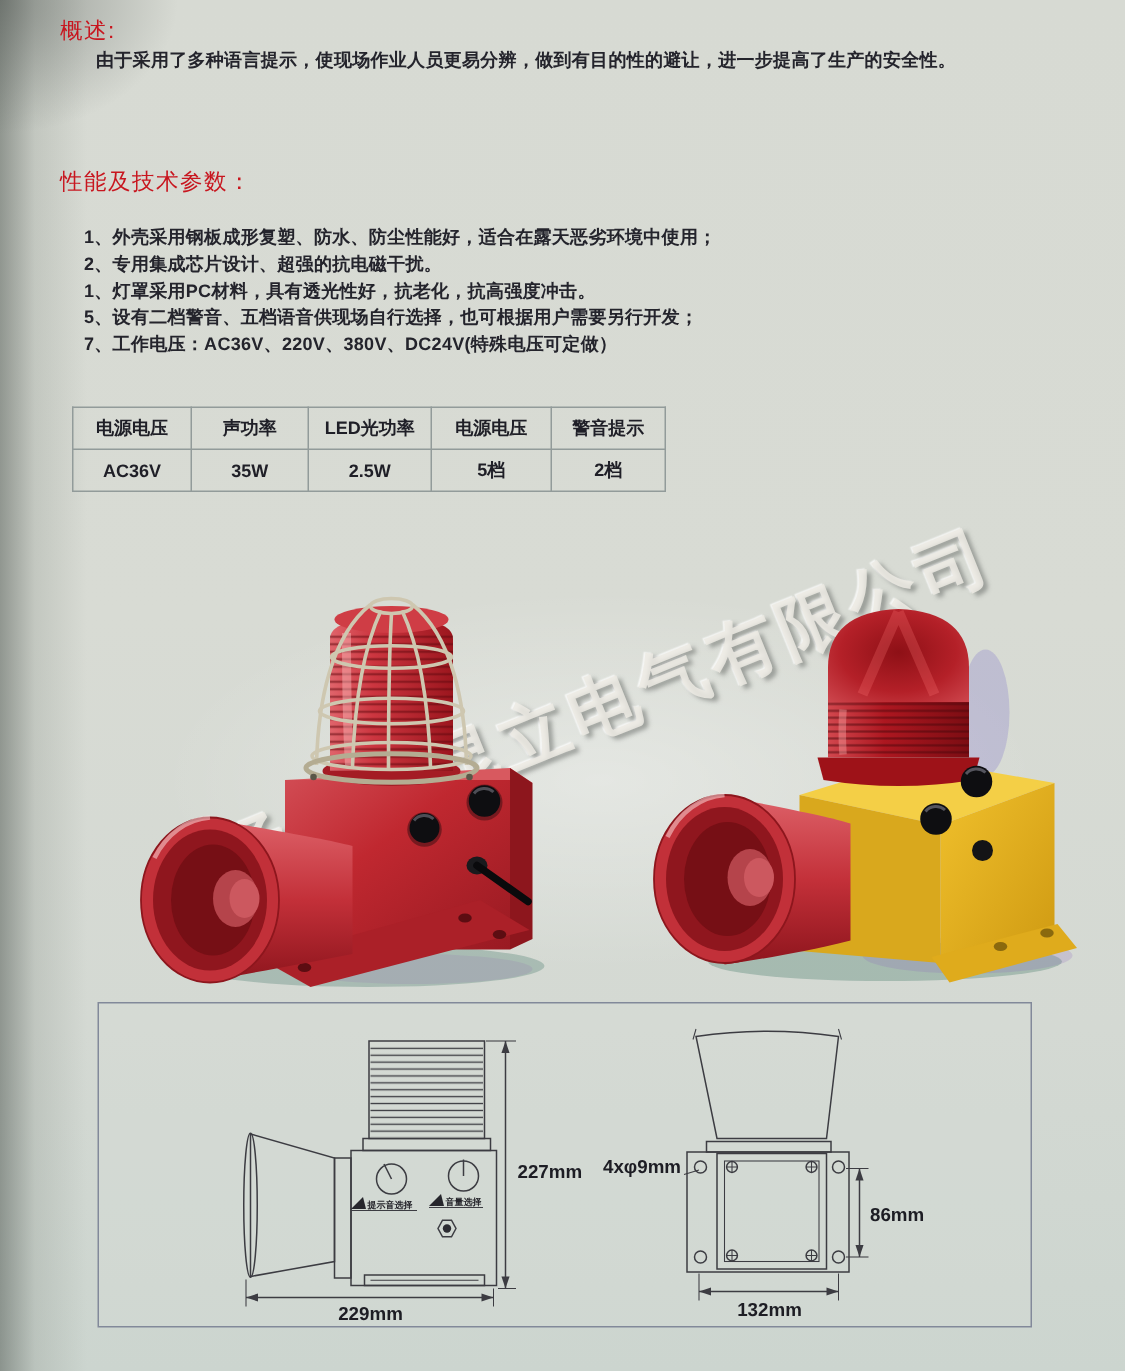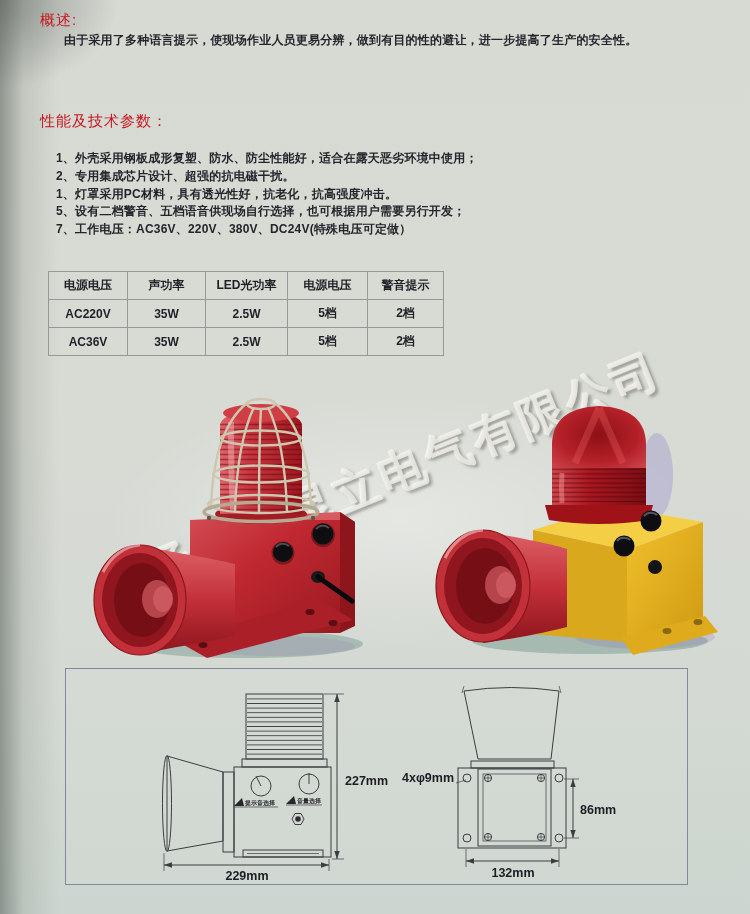--- a/index.html
+++ b/index.html
@@ -72,27 +72,20 @@
       <tr>
         <th>电源电压</th>
         <th>声功率</th>
         <th>LED光功率</th>
         <th>电源电压</th>
         <th>警音提示</th>
       </tr>
     </thead>
     <tbody>
       <tr>
-        <td>AC220V</td>
-          <td>35W</td>
-          <td>2.5W</td>
-          <td>5档</td>
-          <td>2档</td>
-      </tr>
-      <tr>
         <td>AC36V</td>
           <td>35W</td>
           <td>2.5W</td>
           <td>5档</td>
           <td>2档</td>
       </tr>
     </tbody>
   </table>
 
   <div class="watermark">扬州市昆立电气有限公司</div>

